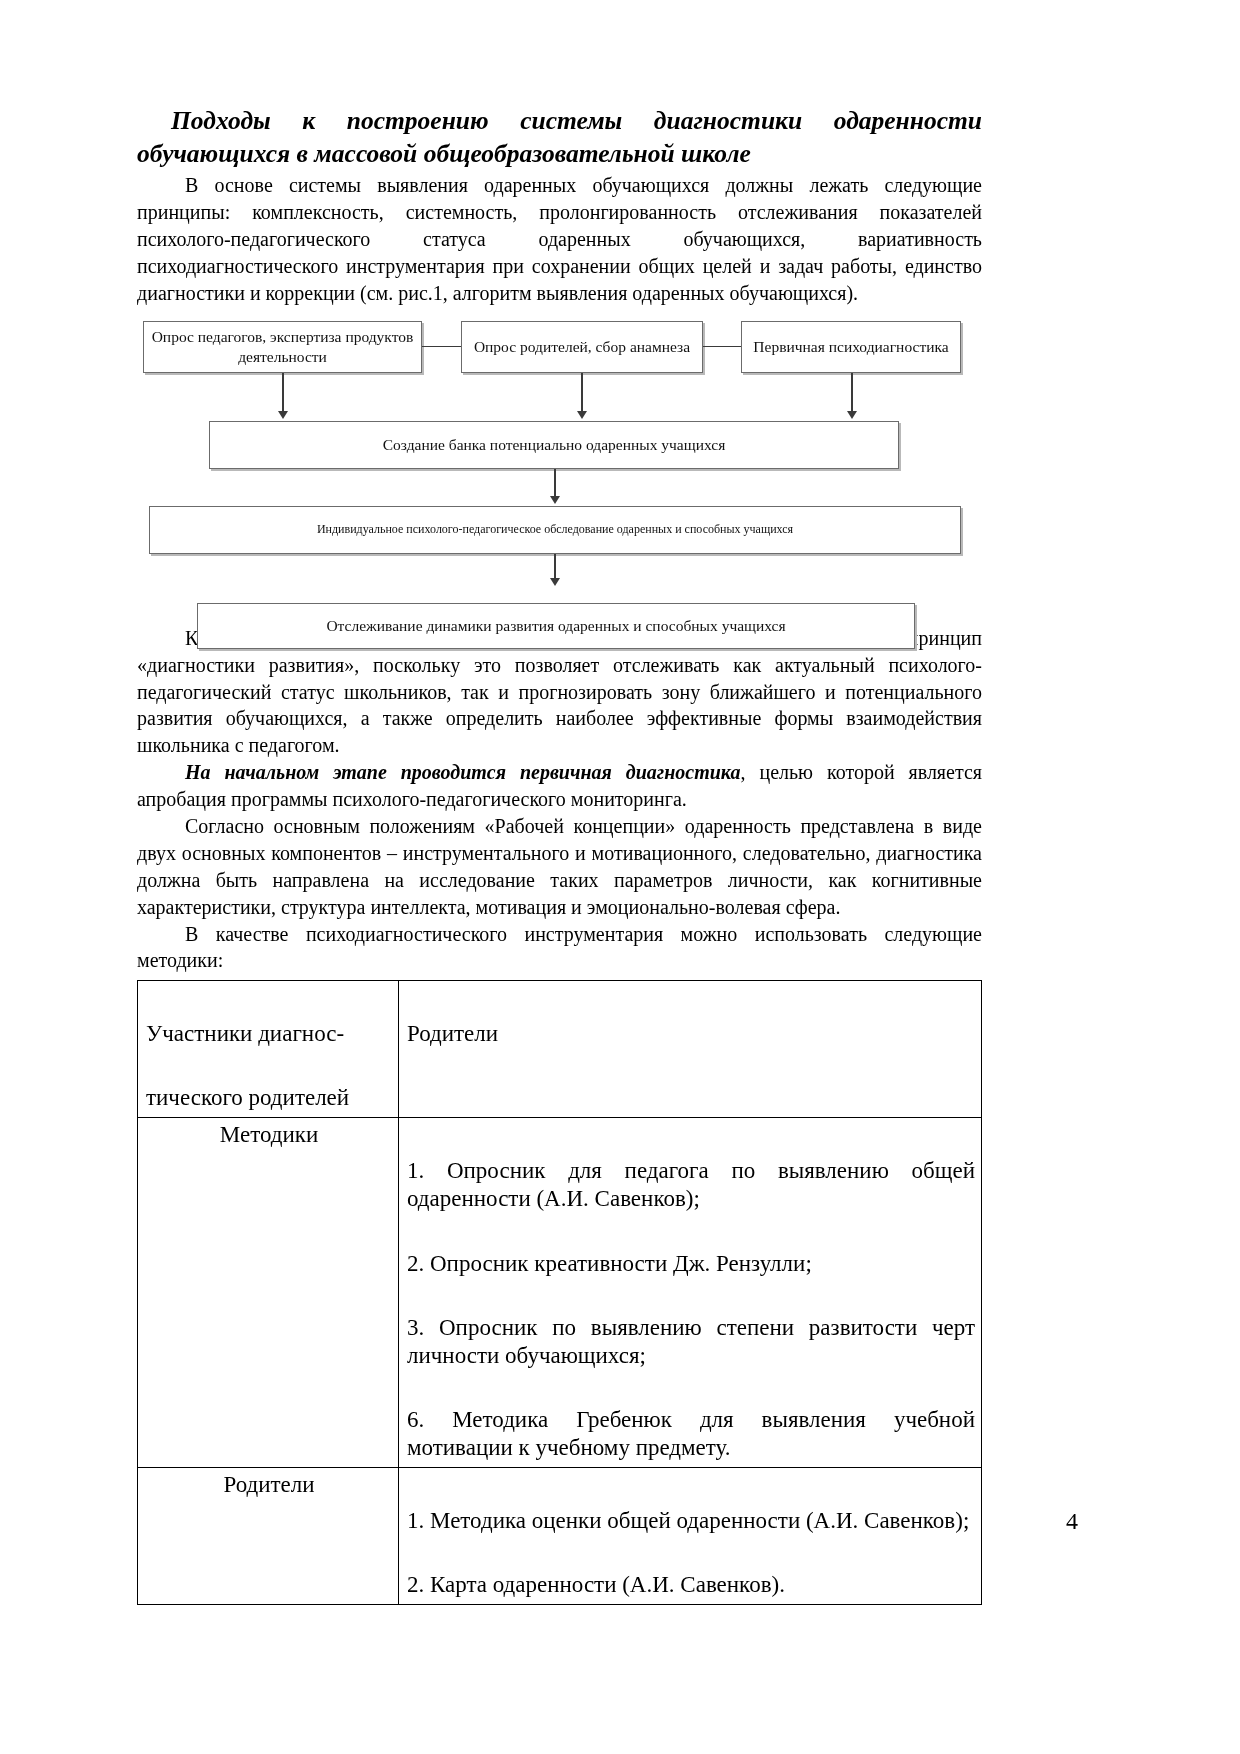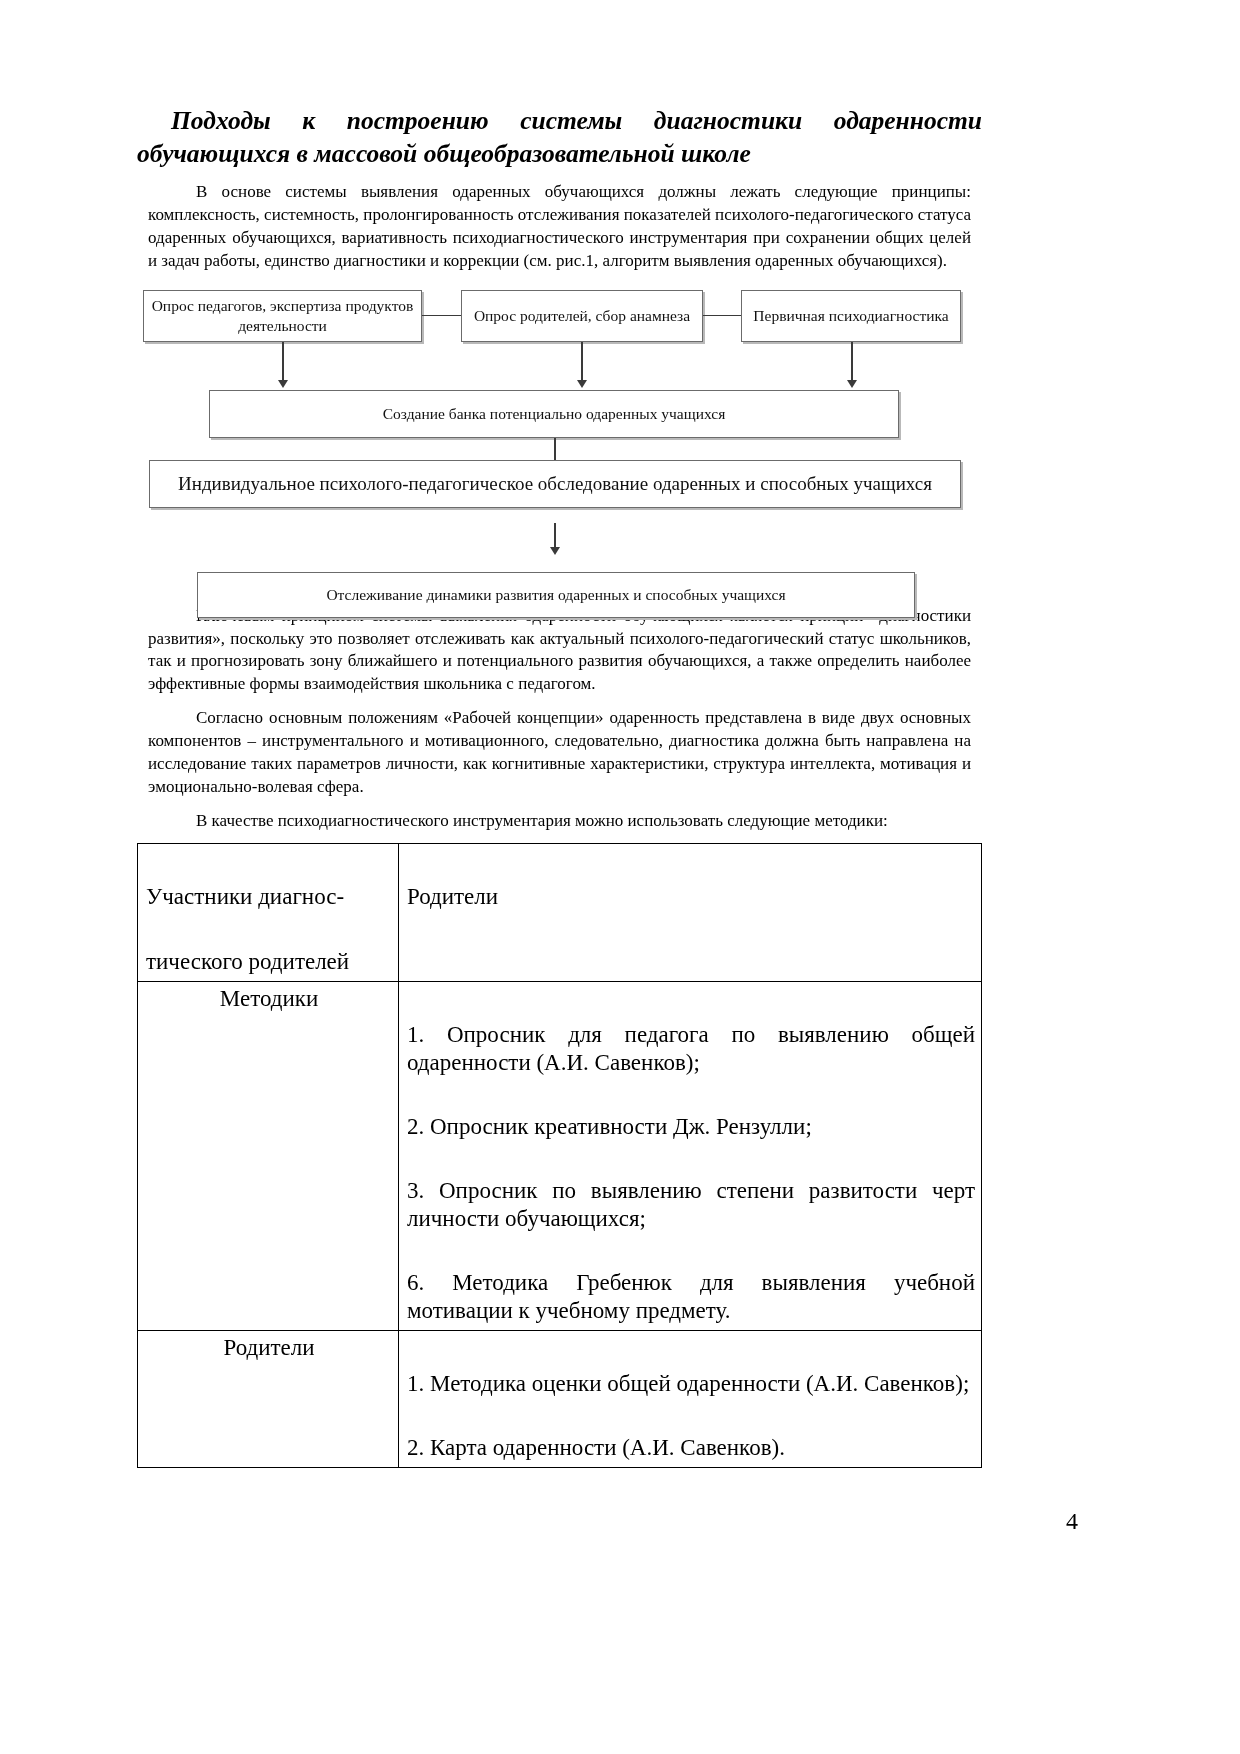--- a/index.html
+++ b/index.html
@@ -34,24 +34,24 @@
   .heading {
     font-size: 25.5px;
     font-weight: bold;
     font-style: italic;
     line-height: 1.30;
     text-align: justify;
     margin: 0 0 2px 0;
     text-indent: 34px;
   }
   p.body-par {
-    font-size: 17px;
+    font-size: 20px;
     line-height: 1.345;
     text-align: justify;
-    margin: 11px;
+    margin: 0;
     text-indent: 48px;
     hyphens: none;
   }
   p.body-par.last-line-left {
     text-align-last: left;
   }
   .bi {
     font-weight: bold;
     font-style: italic;
   }
@@ -166,37 +166,40 @@
       <div class="connector vline" style="left:714px; top:58px; height:42px;"></div>
       <div class="arrowhead" style="left:710px; top:96px;"></div>
 
       <div class="fbox wide" style="left:72px; top:106px; width:690px;">
         <span>Создание банка потенциально одаренных учащихся</span>
       </div>
 
       <div class="connector vline" style="left:417px; top:154px; height:31px;"></div>
       <div class="arrowhead" style="left:413px; top:181px;"></div>
 
-      <div class="fbox wide" style="left:12px; top:176px; width:812px; font-size:19px;">
+      <div class="fbox wide" style="left:12px; top:191px; width:812px; font-size:12px;">
         <span>Индивидуальное психолого-педагогическое обследование одаренных и способных учащихся</span>
       </div>
 
       <div class="connector vline" style="left:417px; top:239px; height:28px;"></div>
       <div class="arrowhead" style="left:413px; top:263px;"></div>
 
       <div class="fbox" style="left:60px; top:288px; width:718px; height:46px;align-items:center;">
         <span>Отслеживание динамики развития одаренных и способных учащихся</span>
       </div>
 
     </div>
 
     <div class="spacer-sm"></div>
 
     <p class="body-par">Ключевым принципом системы выявления одаренности обучающихся является принцип «диагностики развития», поскольку это позволяет отслеживать как актуальный психолого-педагогический статус школьников, так и прогнозировать зону ближайшего и потенциального развития обучающихся, а также определить наиболее эффективные формы взаимодействия школьника с педагогом.</p>
 
+    <p class="body-par last-line-left">
+      <span class="bi">На начальном этапе проводится первичная диагностика</span><span>, целью которой является  апробация программы психолого-педагогического мониторинга.</span>
+    </p>
 
     <p class="body-par">Согласно основным положениям «Рабочей концепции» одаренность представлена в виде двух основных компонентов – инструментального и мотивационного, следовательно, диагностика должна быть направлена на исследование таких параметров личности, как когнитивные характеристики, структура интеллекта, мотивация и эмоционально-волевая сфера.</p>
 
     <p class="body-par last-line-left">В качестве психодиагностического инструментария можно использовать следующие методики:</p>
 
     <table class="methods">
       <tbody>
         <tr>
           <td class="col-left">
             <span class="hdr-left line">

